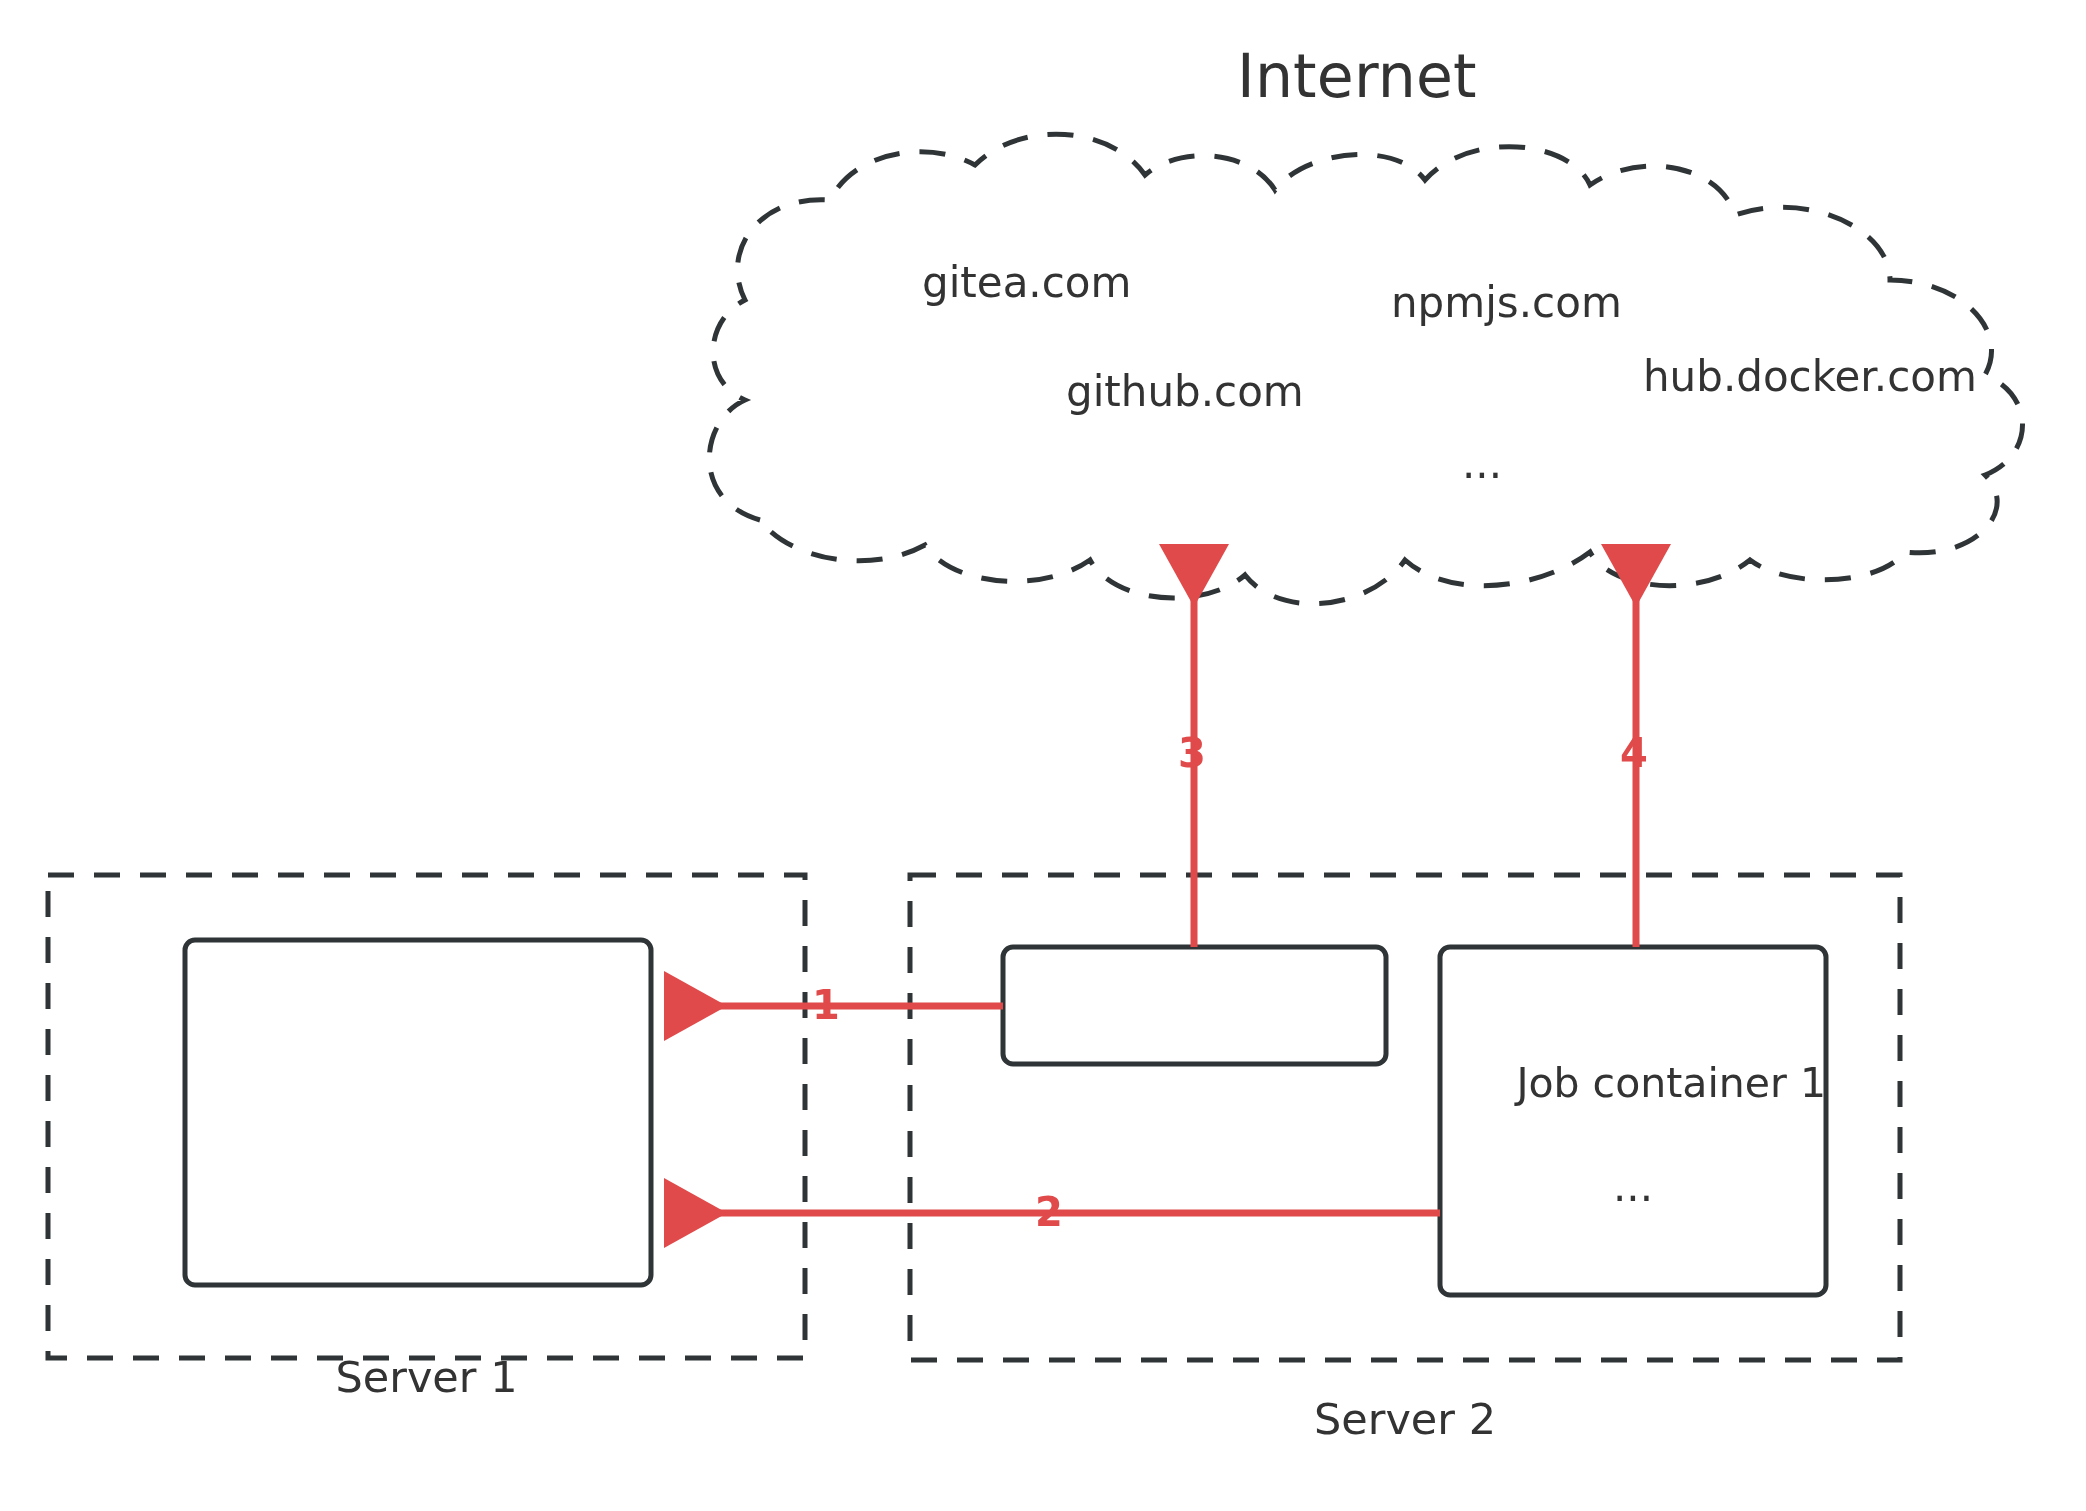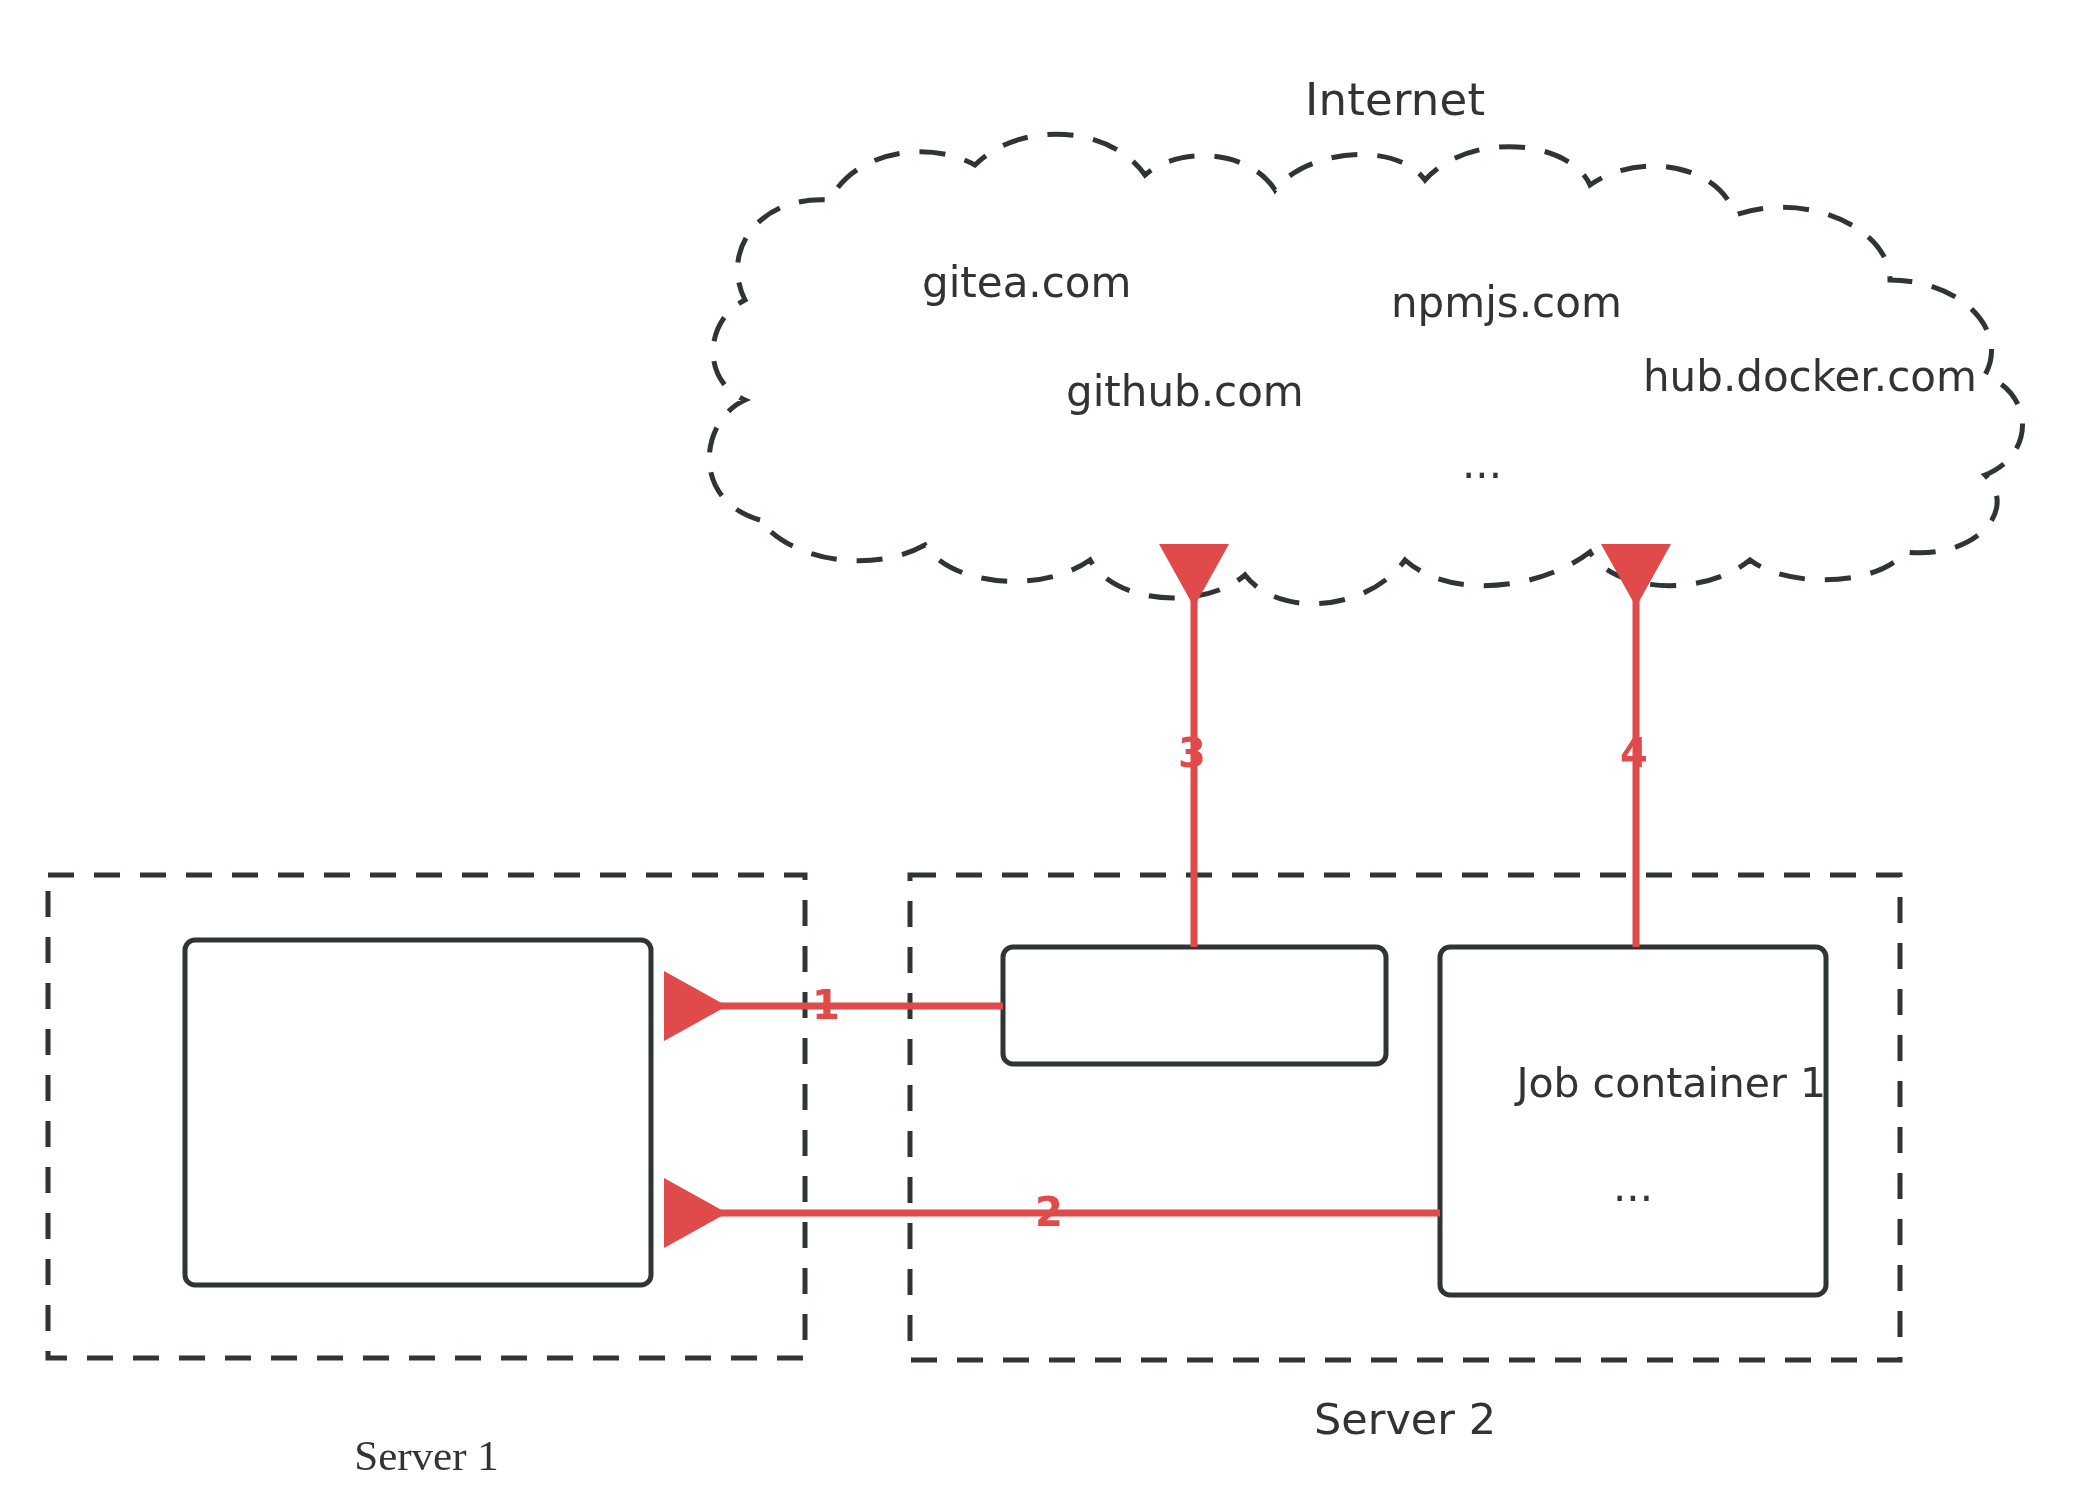--- a/index.html
+++ b/index.html
@@ -27,25 +27,24 @@
     height: 1511px;
   }
   .lbl {
     position: absolute;
     white-space: nowrap;
     line-height: 1;
     color: #333333;
     font-family: "DejaVu Sans", "Liberation Sans", sans-serif;
   }
   .title-internet {
-    font-size: 45px;
-    left: 1305px;
+    font-size: 60px;
+    left: 1237px;
     top: 46px;
     letter-spacing: 0.2px;
-    margin-top: 31px;
   }
   .cloud-label {
     font-size: 42px;
     margin-left: 16px;
   }
   .cloud-gitea   { left: 906px;  top: 262px; }
   .cloud-npmjs   { left: 1375px; top: 282px; }
   .cloud-github  { left: 1050px; top: 371px; }
   .cloud-docker  { left: 1627px; top: 356px; }
   .cloud-ellipsis{ left: 1462px; top: 443px; font-size: 42px; }
@@ -70,21 +69,21 @@
     text-align: center;
   }
   .jobc1 { top: 1063px; text-align: right; }
   .jobc2 { top: 1114px; }
   .jobc-ellipsis { top: 1166px; font-size: 42px; }
 
   .server-label {
     font-size: 43px;
     text-align: center;
   }
-  .server1-label { left: 48px;  top: 1434px; width: 757px; font-family: Liberation Serif, serif; }
+  .server1-label { left: 48px;  top: 1356px; width: 757px; }
   .server2-label { left: 910px; top: 1398px; width: 990px; }
 
   .arrow-num {
     position: absolute;
     font-size: 40px;
     font-weight: 700;
     color: #e04a4a;
     font-family: "DejaVu Sans", "Liberation Sans", sans-serif;
     line-height: 1;
     white-space: nowrap;

